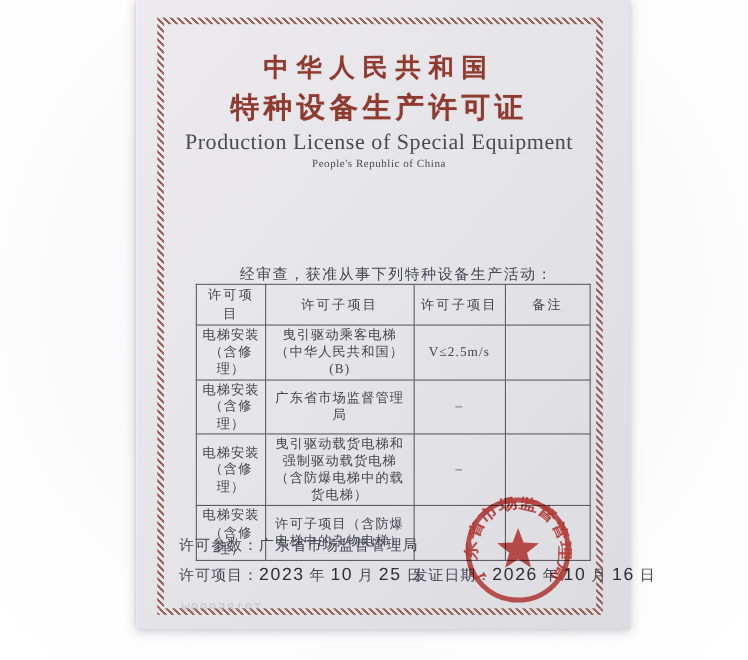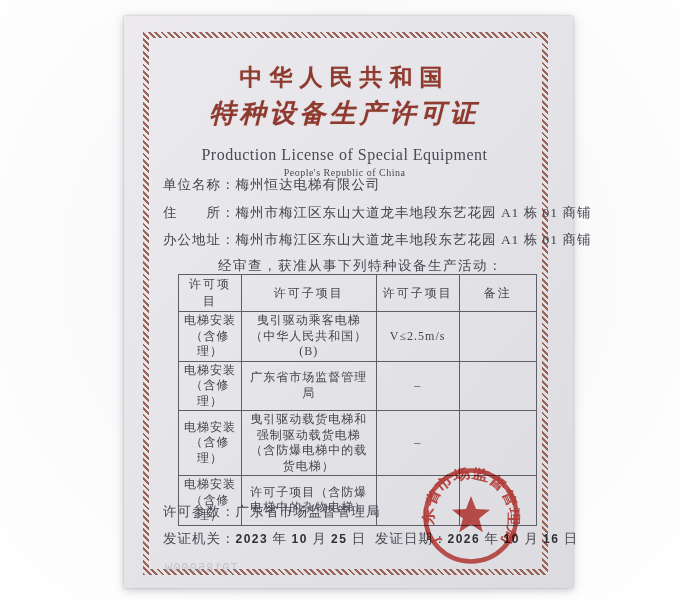--- a/index.html
+++ b/index.html
@@ -3,41 +3,41 @@
 <meta charset="utf-8">
 <style>
   html, body {
     margin: 0; padding: 0;
     width: 680px; height: 600px;
     background: radial-gradient(ellipse at 50% 45%, #f2f1f4 0%, #fbfbfc 60%, #ffffff 100%);
     overflow: hidden;
     font-family: "Liberation Serif", "DejaVu Serif", serif;
   }
   .paper {
-    position: absolute; left: 124px; top: 16px; width: 449px; height: 572px;
+    position: absolute; left: 124px; top: 0; width: 449px; height: 572px;
     background: linear-gradient(130deg, #eceaee 0%, #e6e5e9 40%, #e0dfe4 75%, #dcdbe0 100%);
     box-shadow: 0 2px 9px rgba(110,110,125,.38), 0 0 2px rgba(120,120,130,.4);
   }
   .deco-border {
     position: absolute; left: 19px; top: 16px; right: 25px; bottom: 13px;
     border: 6px solid transparent;
     border-image: repeating-linear-gradient(45deg,
       rgba(150,92,80,.95) 0px, rgba(150,92,80,.95) 2px,
       rgba(150,92,80,0) 2px, rgba(150,92,80,0) 4.5px) 6;
   }
   .titles { position: absolute; top: 46px; left: 0; right: 8px; text-align: center; }
   .t-cn1 {
     font-size: 23px; font-weight: bold; letter-spacing: 7px;
     color: #8e3a2f; text-shadow: 0 0 1px rgba(142,58,47,.4);
   }
   .t-cn2 {
     font-size: 26px; font-weight: bold; letter-spacing: 4px;
-    color: #8e3a2f; margin-top: 3px; text-shadow: 0 0 1px rgba(142,58,47,.4); font-style: italic;
+    color: #8e3a2f; margin-top: 3px; text-shadow: 0 0 1px rgba(142,58,47,.4);
   }
-  .t-en1 { font-size: 16px; color: #4a4a52; margin-top: 15px; letter-spacing: .5px; }
+  .t-en1 { font-size: 20px; color: #4a4a52; margin-top: 3px; letter-spacing: .5px; }
   .t-en2 { font-size: 10px; color: #4a4a52; margin-top: 3px; letter-spacing: .5px; }
   .number-row { position: absolute; top: 139px; right: 44px; font-size: 13.5px; }
   .number-label { color: #8e3a2f; letter-spacing: 1px; }
   .number-value { color: #3a3a40; letter-spacing: .5px; }
   .fields { position: absolute; left: 39px; right: 30px; top: 160px; }
   .field-row { height: 27.5px; font-size: 13.5px; white-space: nowrap; }
   .f-label { color: #474750; letter-spacing: 1px; }
   .f-value { color: #42424a; letter-spacing: 1px; }
   .approval { position: absolute; left: 62px; top: 241px; font-size: 13.5px; color: #474750; letter-spacing: 1.5px; margin-left: 32px; }
   table.lic {
@@ -56,21 +56,21 @@
   tr.r1 td { height: 36px; }
   tr.r2 td { height: 37px; }
   tr.r3 td { height: 53px; }
   tr.r4 td { height: 38px; }
   .bottom-line { position: absolute; font-size: 13.5px; white-space: nowrap; color: #474750; }
   .issuer-line { left: 39px; top: 487px; letter-spacing: 1px; }
   .valid-line { left: 39px; top: 514px; letter-spacing: 1px; }
   .issue-line { left: 251px; top: 514px; letter-spacing: 1px; }
   .num {
     font-family: "Liberation Sans", "DejaVu Sans", sans-serif;
-    font-weight: 700; color: #2f2f36; font-size: 12px; letter-spacing: 1.5px; margin-top: 16px;
+    font-weight: 400; color: #2f2f36; font-size: 16px; letter-spacing: 1.5px; margin-top: 16px;
   }
   .seal {
     position: absolute; left: 282px; top: 436px; width: 130px; height: 130px;
     mix-blend-mode: multiply; opacity: .92;
   }
   .faint-serial {
     position: absolute; left: 40px; top: 546px;
     font-family: "Liberation Mono", "DejaVu Sans Mono", monospace;
     font-size: 12px; color: #8f93a0; opacity: .38;
     transform: scaleX(-1); letter-spacing: 1px; filter: blur(.4px);
@@ -83,31 +83,20 @@
   <div class="deco-border"></div>
 
   <div class="titles">
     <div class="t-cn1">中华人民共和国</div>
     <div class="t-cn2">特种设备生产许可证</div>
     <div class="t-en1">Production License of Special Equipment</div>
     <div class="t-en2">People's Republic of China</div>
   </div>
 
 
-  <div class="fields">
-    <div class="field-row">
-      <span class="f-label">单位名称：</span><span class="f-value">梅州恒达电梯有限公司</span>
-    </div>
-    <div class="field-row">
-      <span class="f-label">住　　所：</span><span class="f-value">梅州市梅江区东山大道龙丰地段东艺花园 A1 栋 01 商铺</span>
-    </div>
-    <div class="field-row">
-      <span class="f-label">办公地址：</span><span class="f-value">梅州市梅江区东山大道龙丰地段东艺花园 A1 栋 01 商铺</span>
-    </div>
-  </div>
 
   <div class="approval">经审查，获准从事下列特种设备生产活动：</div>
 
   <table class="lic">
     <colgroup>
       <col style="width:17.6%">
         <col style="width:37.6%">
         <col style="width:23.2%">
         <col style="width:21.6%">
     </colgroup>
@@ -147,21 +136,21 @@
       <td></td>
     </tr>
   </tbody>
     </table>
 
   <div class="bottom-line issuer-line">
     <span>许可参数：</span><span>广东省市场监督管理局</span>
   </div>
 
   <div class="bottom-line valid-line">
-    <span>发证机关：</span><span class="num">2023</span> <span>年</span> <span class="num">10</span> <span>月</span> <span class="num">25</span> <span>日</span>
+    <span>许可项目：</span><span class="num">2023</span> <span>年</span> <span class="num">10</span> <span>月</span> <span class="num">25</span> <span>日</span>
   </div>
 
   <div class="bottom-line issue-line">
     <span>发证日期：</span><span class="num">2026</span> <span>年</span> <span class="num">10</span> <span>月</span> <span class="num">16</span> <span>日</span>
   </div>
 
   <svg class="seal" viewBox="0 0 130 130">
     <defs>
       <path id="sealArc" d="M 35.9,88.4 A 38,38 0 1 1 94.1,88.4" fill="none"></path>
     </defs>

